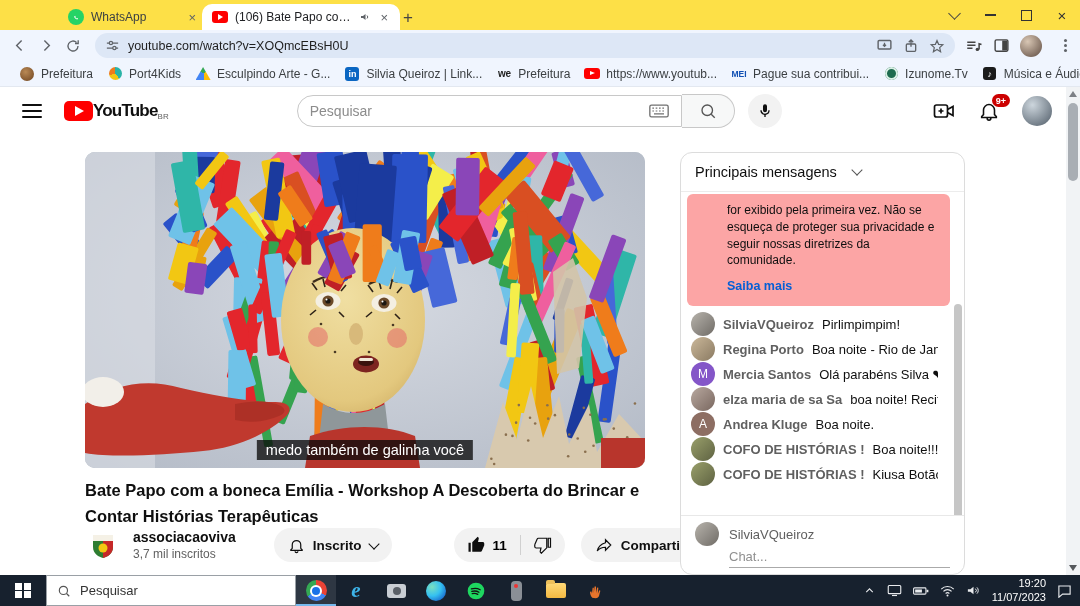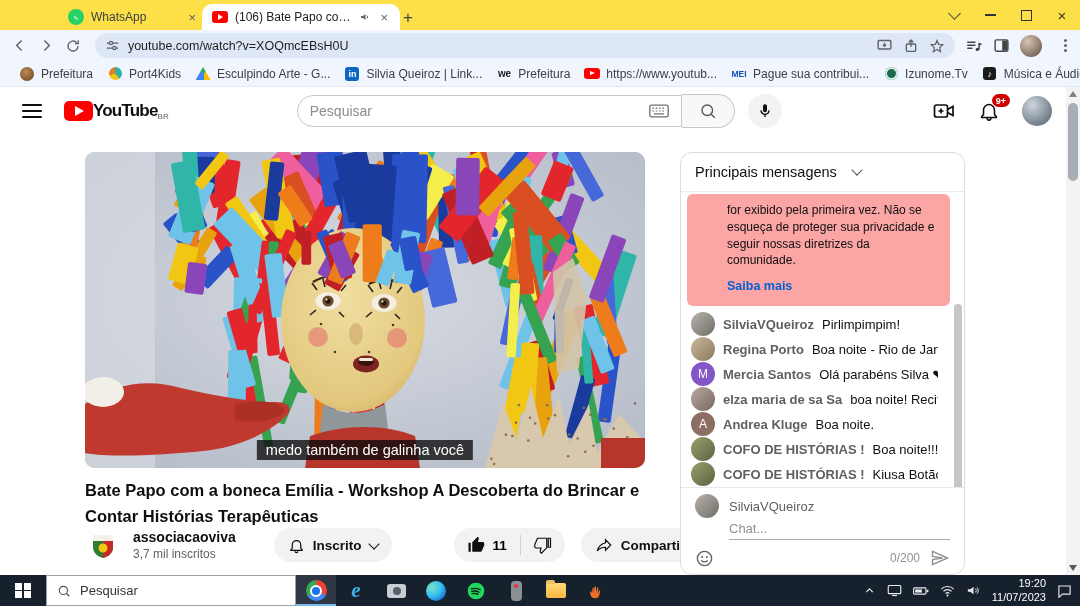--- a/index.html
+++ b/index.html
@@ -740,36 +740,20 @@
         <div class="msg"></div>
 
         <div id="chat-scroll"></div>
       </div>
       <div id="chat-input">
         <div class="ci-row1">
           <span class="cavatar" style="background:linear-gradient(135deg,#b7b3ac,#6f6b66)"></span>
           <span class="ci-name">SilviaVQueiroz</span>
         </div>
         <div class="ci-field">Chat...</div>
-        <div class="ci-row3">
-          <span>
-            <svg width="19" height="19" viewBox="0 0 24 24">
-                <circle cx="12" cy="12" r="9" fill="none" stroke="#606060" stroke-width="1.7"></circle>
-                <circle cx="9" cy="10" r="1.3" fill="#606060"></circle>
-                <circle cx="15" cy="10" r="1.3" fill="#606060"></circle>
-                <path d="M8 14.5q4 3.5 8 0" fill="none" stroke="#606060" stroke-width="1.7"></path>
-              </svg>
-          </span>
-          <span class="ci-count">0/200</span>
-          <span>
-            <svg width="20" height="20" viewBox="0 0 24 24">
-                <path d="M3 20l18-8L3 4v6l12 2-12 2z" fill="none" stroke="#909090" stroke-width="1.7"></path>
-              </svg>
-          </span>
-        </div>
       </div>
     </div>
   </div>
 
   <div id="pgscroll" class="abs">
     <span class="scr-arrow scr-up"></span>
     <div id="pgthumb"></div>
     <span class="scr-arrow scr-dn"></span>
   </div>
 

